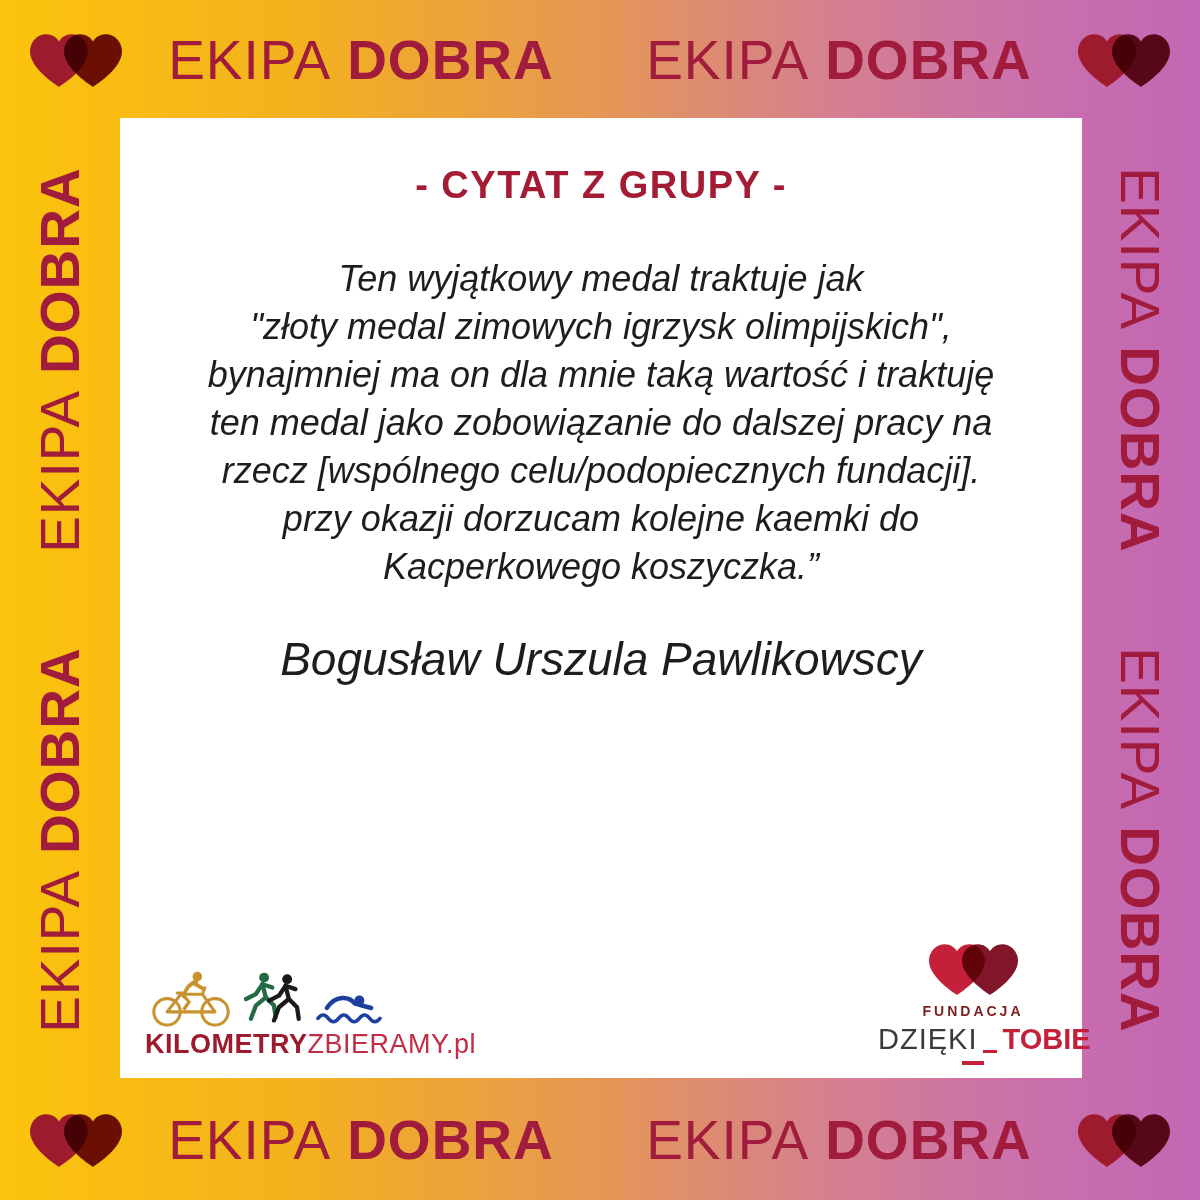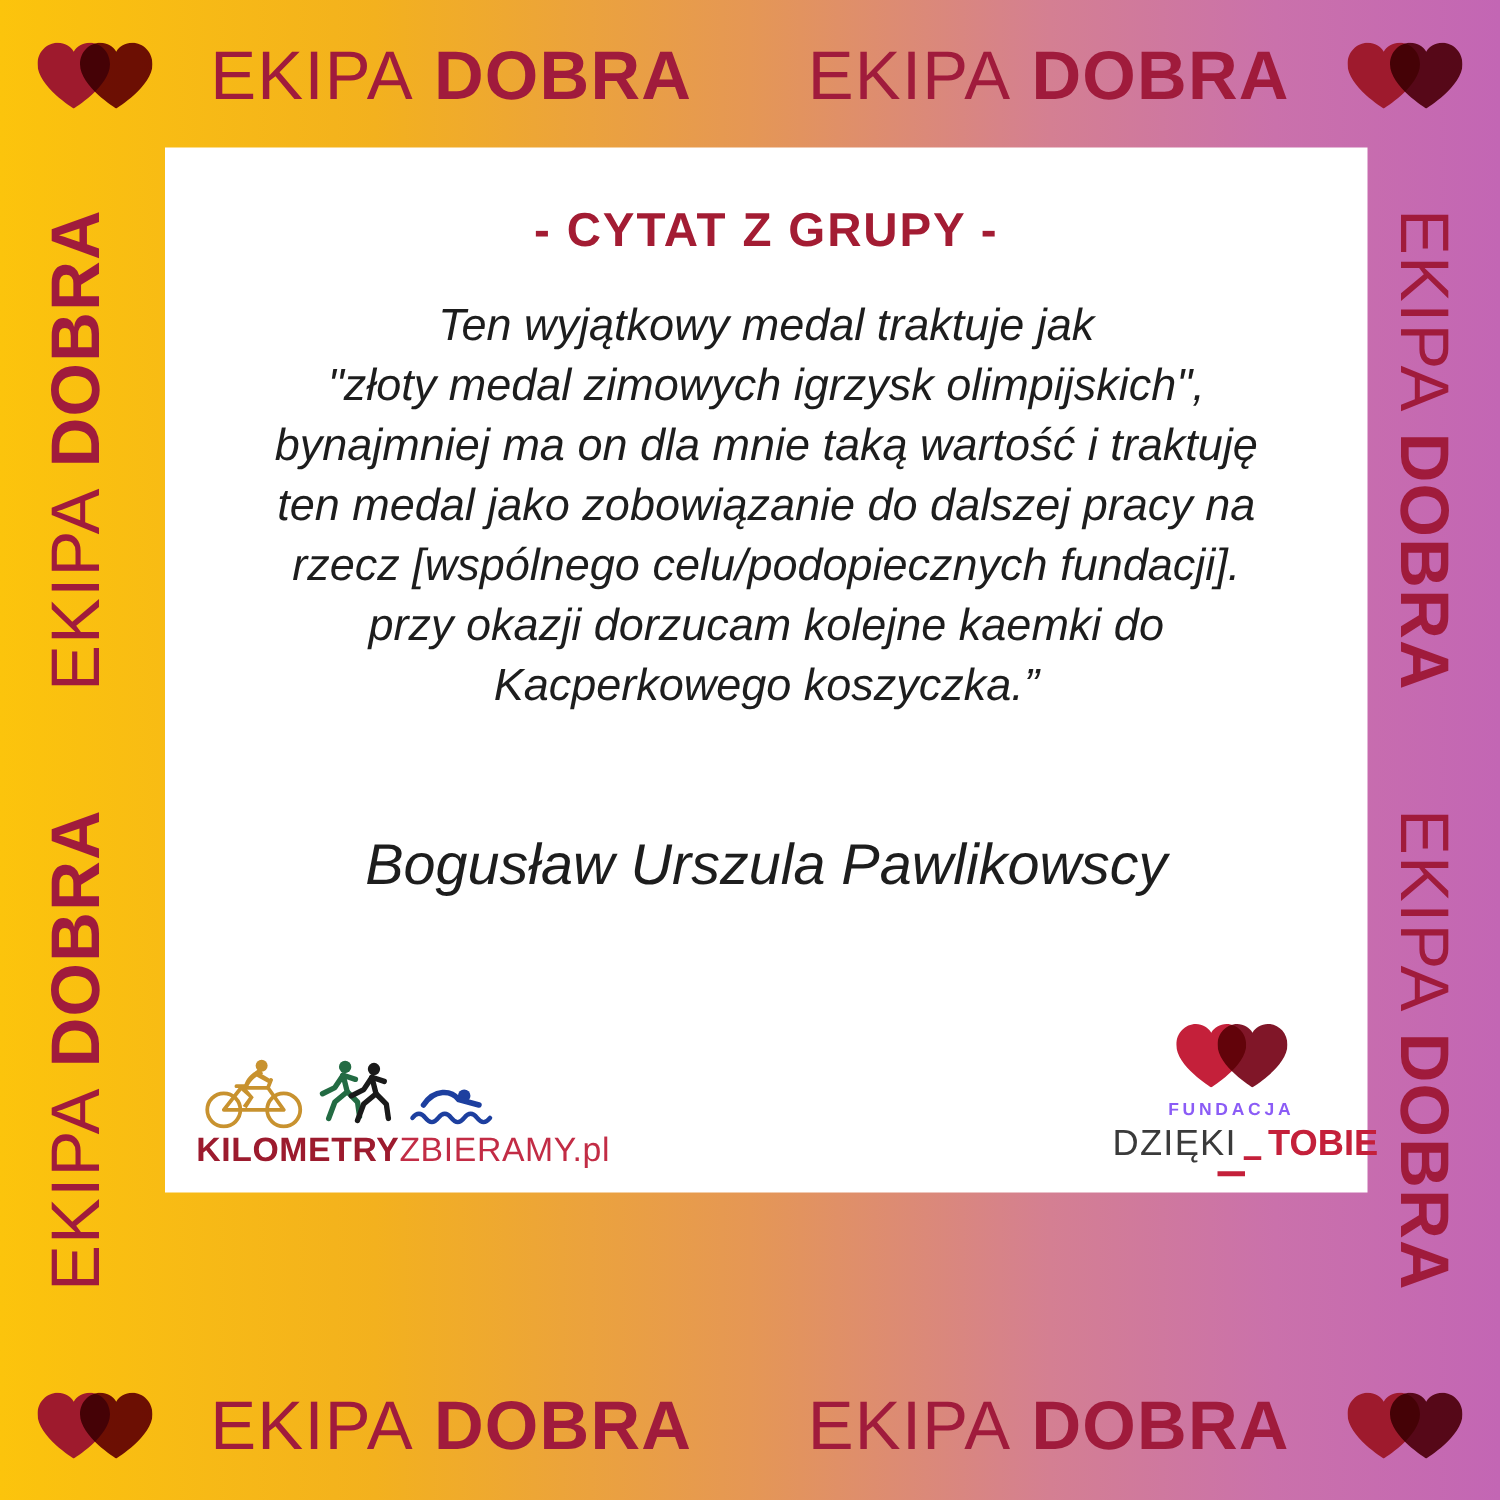--- a/index.html
+++ b/index.html
@@ -36,36 +36,36 @@
   .hearts{display:inline-flex;align-items:center;flex:0 0 auto}
   .hearts svg{width:58px;height:53px;display:block}
   .hearts .h1 path{fill:var(--heart-light)}
   .hearts .h2{margin-left:-24px;mix-blend-mode:multiply}
   .hearts .h2 path{fill:var(--heart-dark)}
   .hearts.fund svg{width:56px;height:51px}
   .hearts.fund .h1 path{fill:var(--fheart-light)}
   .hearts.fund .h2{margin-left:-23px}
   .hearts.fund .h2 path{fill:var(--fheart-dark)}
   
-  .card{position:absolute;left:132px;top:118px;width:962px;height:836px;background:#ffffff;
+  .card{position:absolute;left:120px;top:118px;width:962px;height:960px;background:#ffffff;
     text-align:center;}
   .card-title{margin-top:46px;font-size:38px;font-weight:700;color:var(--title-red);letter-spacing:1.5px}
   .quote{font-style:italic;font-size:36px;line-height:48px;color:var(--ink);white-space:pre-line;margin:64px 24px 0}
-  .quote.p2{margin-top:29px}
-  .attribution{margin-top:92px;font-style:italic;font-size:46px;color:var(--ink)}
+  .quote.p2{margin-top:48px}
+  .attribution{margin-top:41px;font-style:italic;font-size:46px;color:var(--ink)}
   
   .klogo{position:absolute;left:25px;bottom:18px;text-align:center}
   .kicons{display:flex;align-items:flex-end;gap:8px;margin-left:4px;margin-bottom:2px}
   .kicons svg{display:block}
   .kword{font-size:27px;letter-spacing:.5px;white-space:nowrap}
   .kword .kb{font-weight:800;color:var(--km-bold)}
   .kword .kl{font-weight:500;color:var(--km-light)}
   
   .flogo{position:absolute;right:14px;bottom:13px;text-align:center;width:190px}
-  .flogo .fname{margin-top:4px;font-size:14px;font-weight:700;letter-spacing:3px;color:#8b5cf6}
+  .flogo .fname{margin-top:4px;font-size:14px;font-weight:700;letter-spacing:3px;color:#7f1d1d}
   .fthanks{margin-top:4px;font-size:29px;white-space:nowrap}
   .fthanks .ft1{font-weight:300;color:#3a3a3a;letter-spacing:1px}
   .fthanks .sep{display:inline-block;width:14px;height:3px;background:var(--fheart-light);margin:0 5px 0 6px;vertical-align:-4px}
   .fthanks .ft2{font-weight:800;color:var(--fheart-light)}
   .fdash{width:22px;height:4px;background:var(--fheart-light);margin:5px auto 0}
 </style>
 </head>
 <body>
 
 <div class="strip-h strip-top">

